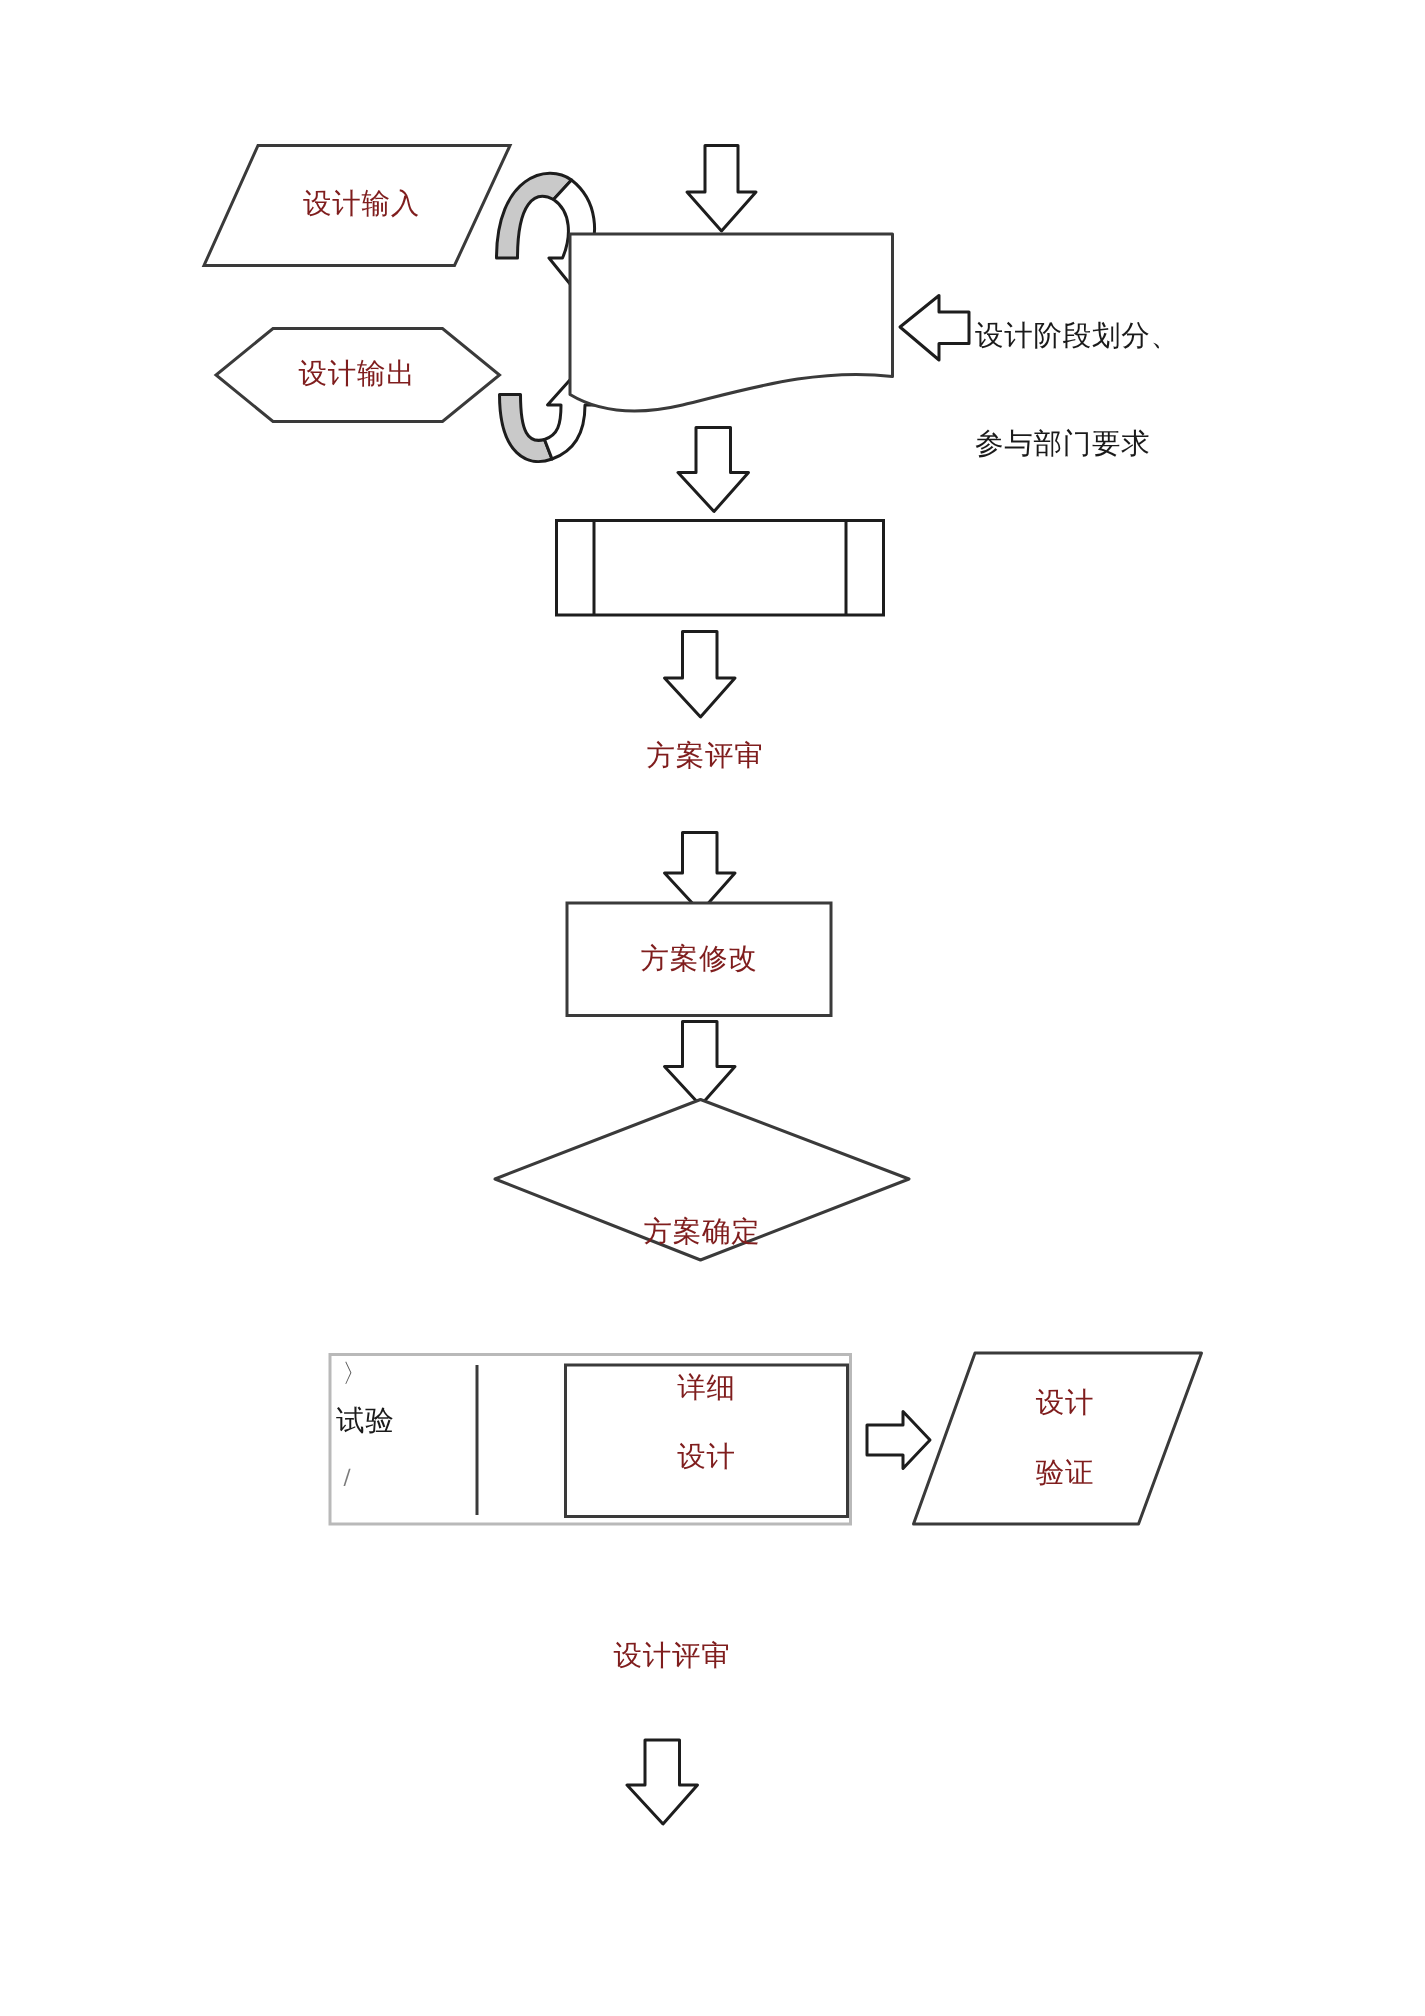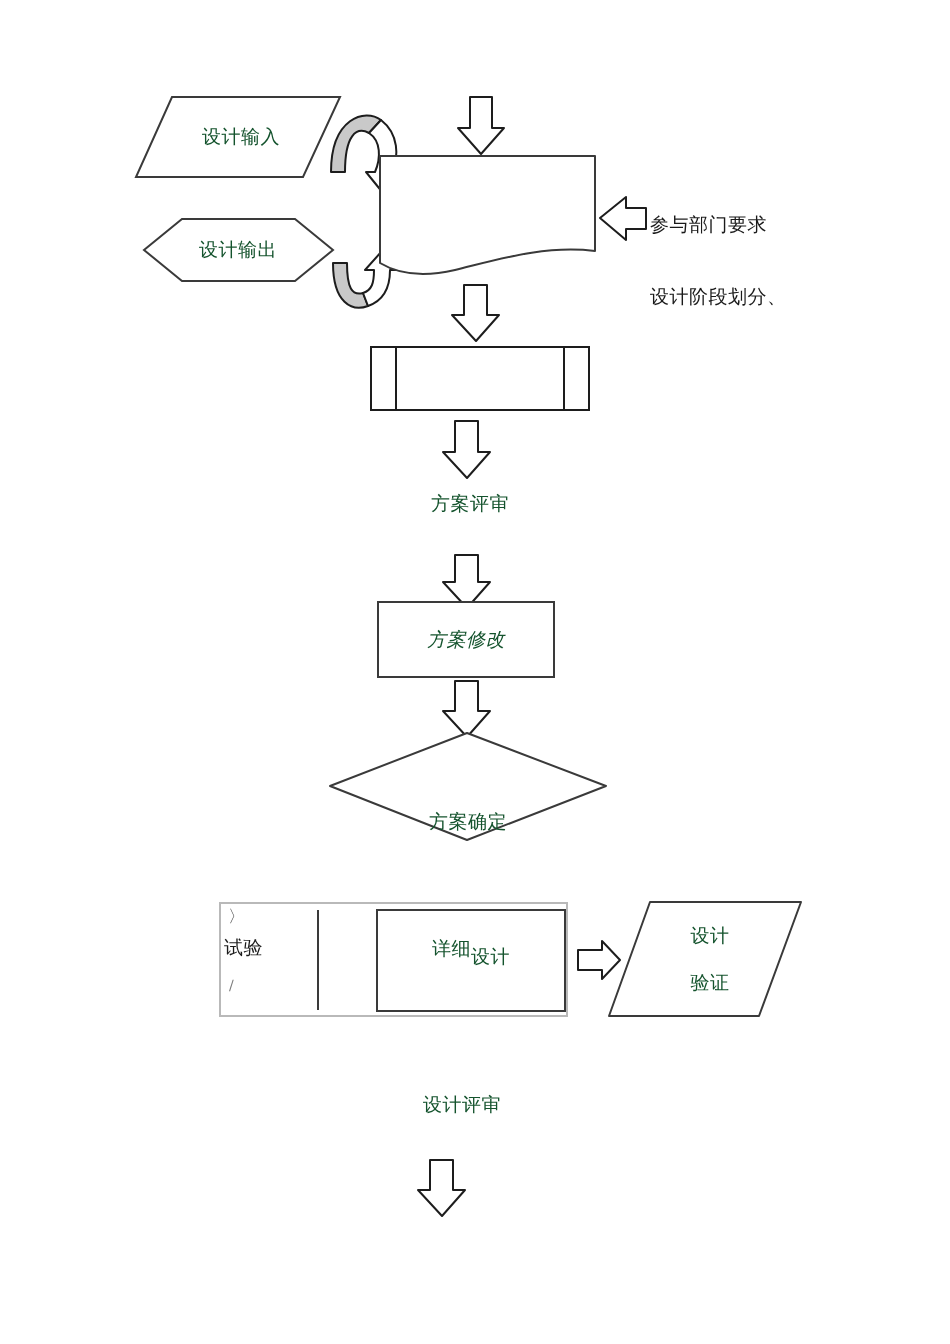--- a/index.html
+++ b/index.html
@@ -21,21 +21,21 @@
   }
   .node-label {
     position: absolute;
     display: flex;
     align-items: center;
     justify-content: center;
     text-align: center;
     font-family: "DejaVu Serif", "Liberation Serif", serif;
     font-size: 19px;
     line-height: 1.55;
-    color: #14532d;
+    color: #7f1d1d;
     letter-spacing: 0.5px;
     white-space: pre-line;
     pointer-events: none;
   }
   .free-text {
     position: absolute;
     font-family: "DejaVu Serif", "Liberation Serif", serif;
     font-size: 19px;
     line-height: 1.9;
     color: #1a1a1a;
@@ -107,48 +107,48 @@
 
     <polygon points="430,1160 453,1160 453,1190 465,1190 442,1216 418,1190 430,1190" fill="#ffffff" stroke="#1d1d1d" stroke-width="2" stroke-linejoin="round"></polygon>
   </svg>
 
   <div class="node-label" style="left:166px; top:115px; width:150px; height:44px;">设计输入</div>
 
   <div class="node-label" style="left:163px; top:228px; width:150px; height:44px;">设计输出</div>
 
 
   <div class="free-text" style="left:650px; top:170px; width:180px;">
+    <div>设计阶段划分、</div>
     <div>参与部门要求</div>
-    <div>设计阶段划分、</div>
   </div>
 
 
   <div class="node-label" style="left:400px; top:490px; width:140px; height:32px;font-family:Liberation Mono, monospace;">方案评审</div>
 
-  <div class="node-label" style="left:378px; top:602px; width:176px; height:75px;font-style:italic;">方案修改</div>
+  <div class="node-label" style="left:378px; top:602px; width:176px; height:75px;">方案修改</div>
 
   <div class="node-label" style="left:398px; top:767px; width:140px; height:38px;margin-top:36px;">方案确定</div>
 
   <div class="free-text" style="left:228px; top:908px; font-size:17px; color:#5a5a5a; line-height:1;">〉</div>
 
   <div class="free-text" style="left:224px; top:935px; line-height:1.3;">试验</div>
 
   <div class="free-text" style="left:229px; top:978px; font-size:14px; color:#7a7a7a; line-height:1;">∕</div>
 
-  <div class="node-label" style="left:377px; top:910px; width:188px; height:77px; flex-direction:row;">
+  <div class="node-label" style="left:377px; top:910px; width:188px; height:77px; flex-direction:column;">
     <div>详细</div>
     <div style="margin-top:16px;">设计</div>
   </div>
 
   <div class="node-label" style="left:640px; top:905px; width:140px; height:108px; flex-direction:column;">
     <div>设计</div>
     <div style="margin-top:18px;">验证</div>
   </div>
 
-  <div class="node-label" style="left:392px; top:1088px; width:140px; height:34px;">设计评审</div>
+  <div class="node-label" style="left:378px; top:1088px; width:140px; height:34px;">设计评审</div>
 
   <div class="shape-hit" style="left:136px; top:97px; width:204px; height:80px;"></div>
   <div class="shape-hit" style="left:144px; top:219px; width:189px; height:62px;"></div>
   <div class="shape-hit" style="left:380px; top:156px; width:215px; height:119px;"></div>
   <div class="shape-hit" style="left:371px; top:347px; width:218px; height:63px;"></div>
   <div class="shape-hit" style="left:378px; top:602px; width:176px; height:75px;"></div>
   <div class="shape-hit" style="left:330px; top:733px; width:276px; height:107px;"></div>
   <div class="shape-hit" style="left:220px; top:903px; width:98px; height:113px;"></div>
   <div class="shape-hit" style="left:377px; top:910px; width:188px; height:101px;"></div>
   <div class="shape-hit" style="left:609px; top:902px; width:192px; height:114px;"></div>

